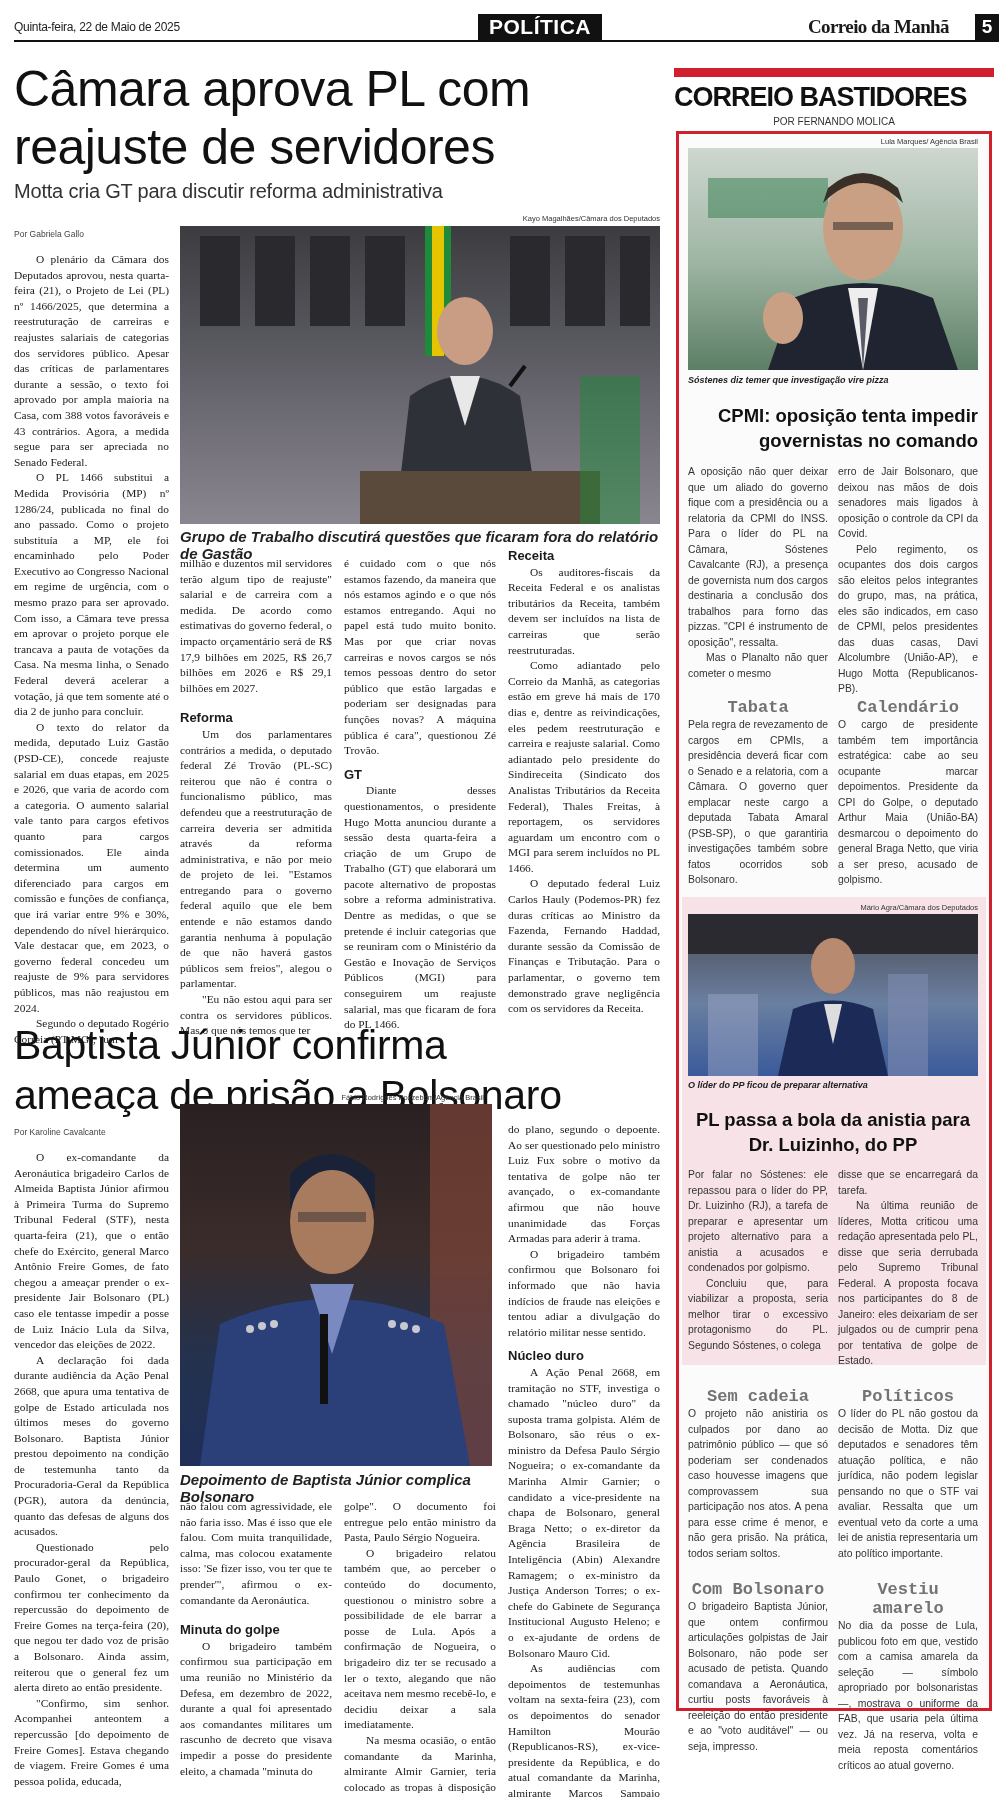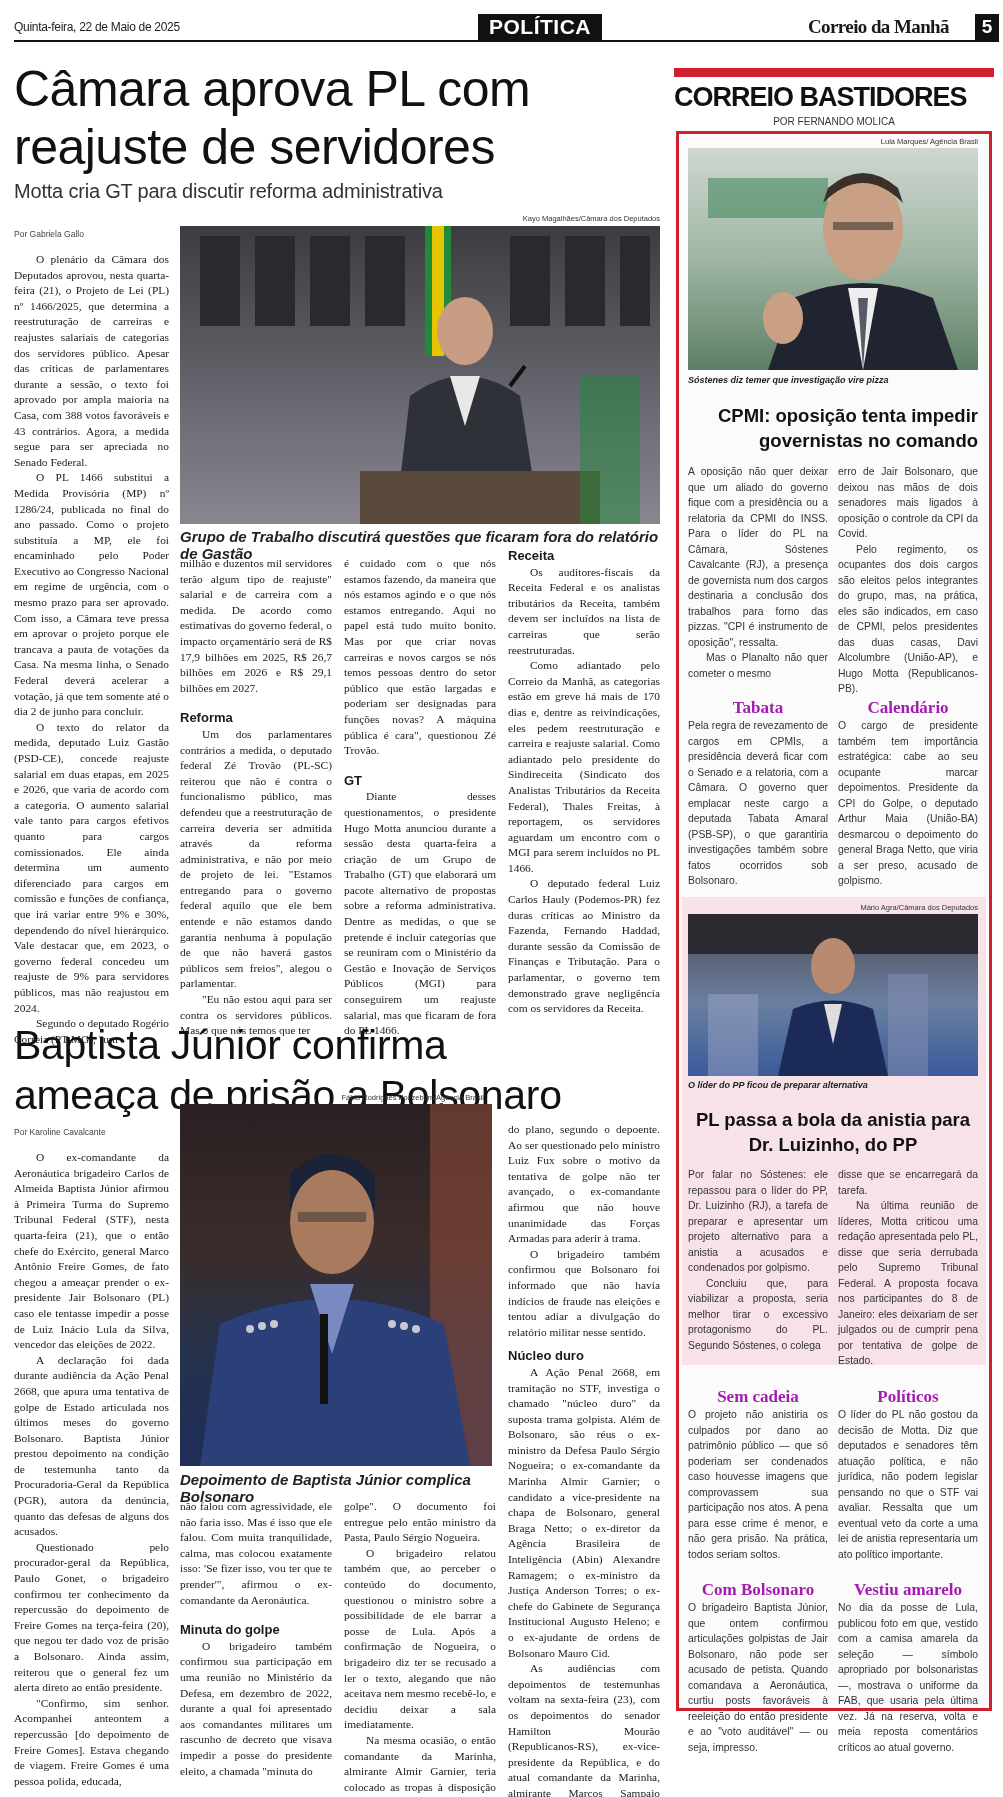--- a/index.html
+++ b/index.html
@@ -9,21 +9,21 @@
 .serif{font-family:"Liberation Serif","DejaVu Serif",serif;font-size:11.4px;line-height:15.6px;text-align:justify;hyphens:auto}
 .serif p{text-indent:22px}
 .sans{font-family:"Liberation Sans","DejaVu Sans",sans-serif}
 .sb-text{font-family:"Liberation Sans","DejaVu Sans",sans-serif;font-size:10.4px;line-height:15.5px;text-align:justify;color:#333}
 .sb-text p{text-indent:0}
 .sb-text p+p{text-indent:18px}
 .sub{font-family:"Liberation Sans","DejaVu Sans",sans-serif;font-weight:bold;font-size:13px;margin:8px 0 1px}
 .credit{font-family:"Liberation Sans","DejaVu Sans",sans-serif;font-size:7.5px;color:#333;text-align:right}
 .caption{font-family:"Liberation Sans","DejaVu Sans",sans-serif;font-size:15px;font-style:italic;font-weight:bold;color:#222}
 .photo{overflow:hidden;position:absolute}
-.sbhead{font-family:Liberation Serif, serif;font-weight:bold;font-size:17px;text-align:center;color:#a21caf}
+.sbhead{font-family:Liberation Mono, monospace;font-weight:bold;font-size:17px;text-align:center;color:#737373}
 </style>
 </head>
 <body>
 
 <div class="abs sans" style="left:14px;top:20px;font-size:12px;color:#222;letter-spacing:-0.3px">Quinta-feira, 22 de Maio de 2025</div>
 <div class="abs sans" style="left:478px;top:14px;width:124px;height:26px;background:#111;color:#fff;font-size:21px;line-height:26px;text-align:center;font-weight:bold;letter-spacing:0.5px">POLÍTICA</div>
 <div class="abs" style="left:808px;top:16px;font-family:'Liberation Serif','DejaVu Serif',serif;font-weight:bold;font-size:19px;letter-spacing:-0.6px">Correio da Manhã</div>
 <div class="abs sans" style="left:975px;top:14px;width:24px;height:26px;background:#111;color:#fff;font-size:19px;line-height:26px;text-align:center;font-weight:bold">5</div>
 <div class="abs" style="left:14px;top:40px;width:985px;height:2px;background:#111"></div>
 
@@ -67,21 +67,21 @@
 
 <div class="abs serif" style="left:180px;top:556px;width:152px">
   <p style="text-indent:0">milhão e duzentos mil servidores terão algum tipo de reajuste" salarial e de carreira com a medida. De acordo como estimativas do governo federal, o impacto orçamentário será de R$ 17,9 bilhões em 2025, R$ 26,7 bilhões em 2026 e R$ 29,1 bilhões em 2027.</p>
   <div class="sub" style="margin-top:14px">Reforma</div>
   <p>Um dos parlamentares contrários a medida, o deputado federal Zé Trovão (PL-SC) reiterou que não é contra o funcionalismo público, mas defendeu que a reestruturação de carreira deveria ser admitida através da reforma administrativa, e não por meio de projeto de lei. "Estamos entregando para o governo federal aquilo que ele bem entende e não estamos dando garantia nenhuma à população de que não haverá gastos públicos sem freios", alegou o parlamentar.</p>
   <p>"Eu não estou aqui para ser contra os servidores públicos. Mas o que nós temos que ter</p>
 </div>
 
 <div class="abs serif" style="left:344px;top:556px;width:152px">
   <p style="text-indent:0">é cuidado com o que nós estamos fazendo, da maneira que nós estamos agindo e o que nós estamos entregando. Aqui no papel está tudo muito bonito. Mas por que criar novas carreiras e novos cargos se nós temos pessoas dentro do setor público que estão largadas e poderiam ser designadas para funções novas? A máquina pública é cara", questionou Zé Trovão.</p>
-  <div class="sub" style="margin-top:14px">GT</div>
+  <div class="sub" style="margin-top:8px">GT</div>
   <p>Diante desses questionamentos, o presidente Hugo Motta anunciou durante a sessão desta quarta-feira a criação de um Grupo de Trabalho (GT) que elaborará um pacote alternativo de propostas sobre a reforma administrativa. Dentre as medidas, o que se pretende é incluir categorias que se reuniram com o Ministério da Gestão e Inovação de Serviços Públicos (MGI) para conseguirem um reajuste salarial, mas que ficaram de fora do PL 1466.</p>
 </div>
 
 <div class="abs serif" style="left:508px;top:548px;width:152px">
   <div class="sub" style="margin-top:0">Receita</div>
   <p>Os auditores-fiscais da Receita Federal e os analistas tributários da Receita, também devem ser incluídos na lista de carreiras que serão reestruturadas.</p>
   <p>Como adiantado pelo Correio da Manhã, as categorias estão em greve há mais de 170 dias e, dentre as reivindicações, eles pedem reestruturação e carreira e reajuste salarial. Como adiantado pelo presidente do Sindireceita (Sindicato dos Analistas Tributários da Receita Federal), Thales Freitas, à reportagem, os servidores aguardam um encontro com o MGI para serem incluídos no PL 1466.</p>
   <p>O deputado federal Luiz Carlos Hauly (Podemos-PR) fez duras críticas ao Ministro da Fazenda, Fernando Haddad, durante sessão da Comissão de Finanças e Tributação. Para o parlamentar, o governo tem demonstrado grave negligência com os servidores da Receita.</p>
 </div>
 

